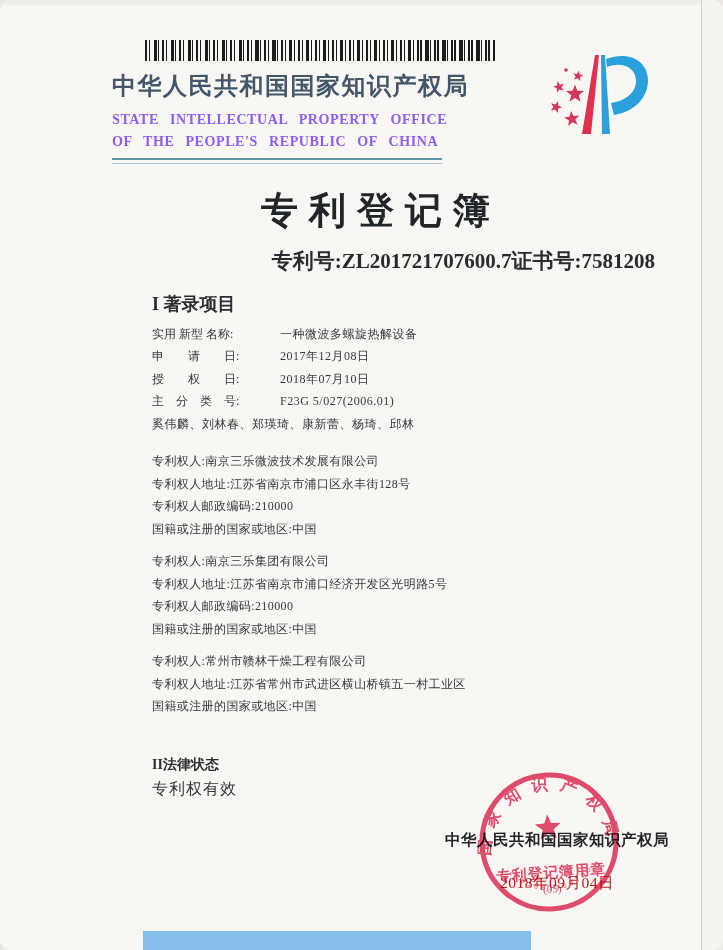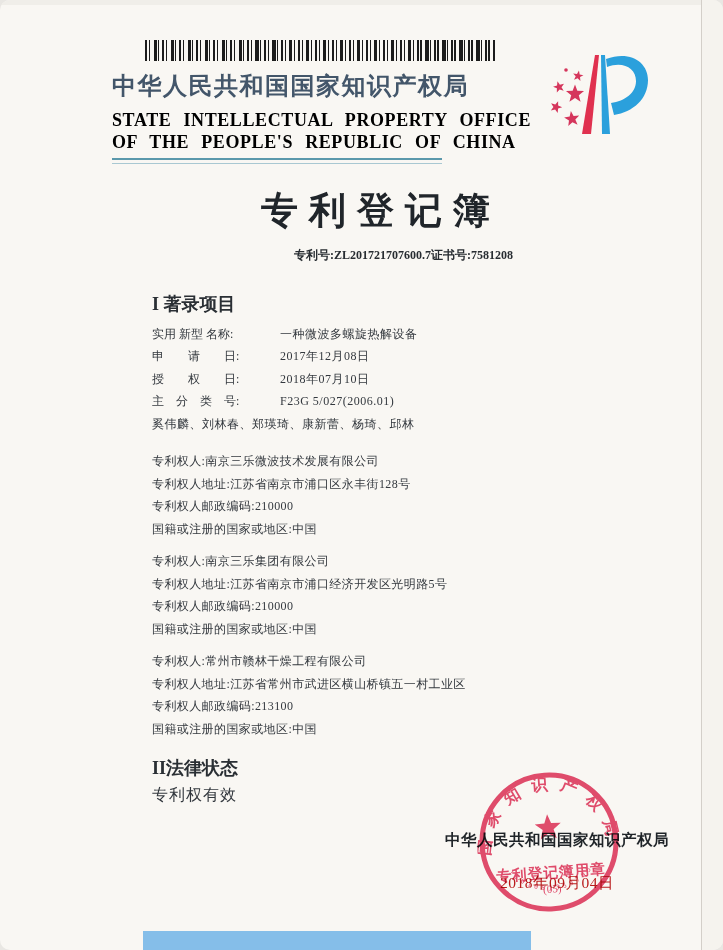--- a/index.html
+++ b/index.html
@@ -18,48 +18,48 @@
   .barcode{position:absolute;left:145px;top:40px;width:350px;height:21px;
     background:repeating-linear-gradient(90deg,
       #1c1c1c 0 2px, transparent 2px 3.5px,
       #1c1c1c 3.5px 5px, transparent 5px 8.5px,
       #1c1c1c 8.5px 11.5px, transparent 11.5px 13px,
       #1c1c1c 13px 14px, transparent 14px 17px);}
 
   
   .header-block{position:absolute;left:112px;top:70px;width:340px;}
   .office-cn{font-size:24px;font-weight:bold;color:#43566a;letter-spacing:1.5px;white-space:nowrap;}
-  .office-en{font-size:18px;font-weight:bold;color:#000000;letter-spacing:0.6px;
+  .office-en{font-size:14px;font-weight:bold;color:#8b5cf6;letter-spacing:0.6px;
     word-spacing:7px;line-height:22px;margin-top:7px;white-space:nowrap;}
   .header-rule{width:330px;height:3px;border-top:2px solid #5b98ab;
     border-bottom:1px solid #a9c8d2;margin-top:5px;}
 
   
   .logo{position:absolute;left:545px;top:42px;width:120px;height:108px;}
 
   
   .doc-title{position:absolute;left:14px;top:186px;width:100%;text-align:center;
     font-size:37px;font-weight:bold;color:#20252a;letter-spacing:11px;text-indent:11px;}
 
   
   .meta-row{position:absolute;left:152px;top:247px;width:503px;display:flex;
-    justify-content:center;font-size:12px;font-weight:bold;color:#272c31;}
+    justify-content:flex-end;font-size:21px;font-weight:bold;color:#272c31;}
 
   
   .sec1-head{position:absolute;left:152px;top:292px;font-size:18px;font-weight:bold;color:#2a2f34;}
   .bib-rows{position:absolute;left:152px;top:323px;font-size:12px;line-height:22.4px;}
   .bib-row{display:flex;white-space:nowrap;}
   .bib-label{width:128px;flex:0 0 128px;}
   .bib-value{letter-spacing:0.5px;}
 
   .patentee{position:absolute;left:152px;font-size:12px;line-height:22.6px;white-space:nowrap;letter-spacing:0.4px;}
   .pt1{top:450px;} .pt2{top:550px;} .pt3{top:650px;}
 
   .sec2{position:absolute;left:152px;top:756px;font-size:16px;}
-  .sec2-head{font-size:18px;font-weight:bold;color:#2a2f34;}
+  .sec2-head{font-size:14px;font-weight:bold;color:#2a2f34;}
   .sec2-status{margin-top:5px;letter-spacing:1px;}
 
   
   .footer-office{position:absolute;left:444px;top:830px;width:226px;text-align:center;
     font-size:15.5px;font-weight:bold;color:#1f2428;white-space:nowrap;letter-spacing:0.5px;}
   .footer-date{position:absolute;left:444px;top:873px;width:226px;text-align:center;
     font-size:15.5px;color:#b91c1c;letter-spacing:0.5px;}
 
   
   .seal{position:absolute;left:477px;top:770px;width:144px;height:144px;
@@ -146,21 +146,20 @@
   <div class="patentee pt2">
     <div>专利权人:南京三乐集团有限公司</div>
     <div>专利权人地址:江苏省南京市浦口经济开发区光明路5号</div>
     <div>专利权人邮政编码:210000</div>
     <div>国籍或注册的国家或地区:中国</div>
   </div>
 
   <div class="patentee pt3">
     <div>专利权人:常州市赣林干燥工程有限公司</div>
     <div>专利权人地址:江苏省常州市武进区横山桥镇五一村工业区</div>
-    <div>专利权人邮政编码:213100</div>
     <div>国籍或注册的国家或地区:中国</div>
   </div>
 
   <div class="sec2">
     <div class="sec2-head">II法律状态</div>
     <div class="sec2-status">专利权有效</div>
   </div>
 
   <div class="footer-office">中华人民共和国国家知识产权局</div>
   <div class="footer-date">2018年09月04日</div>

